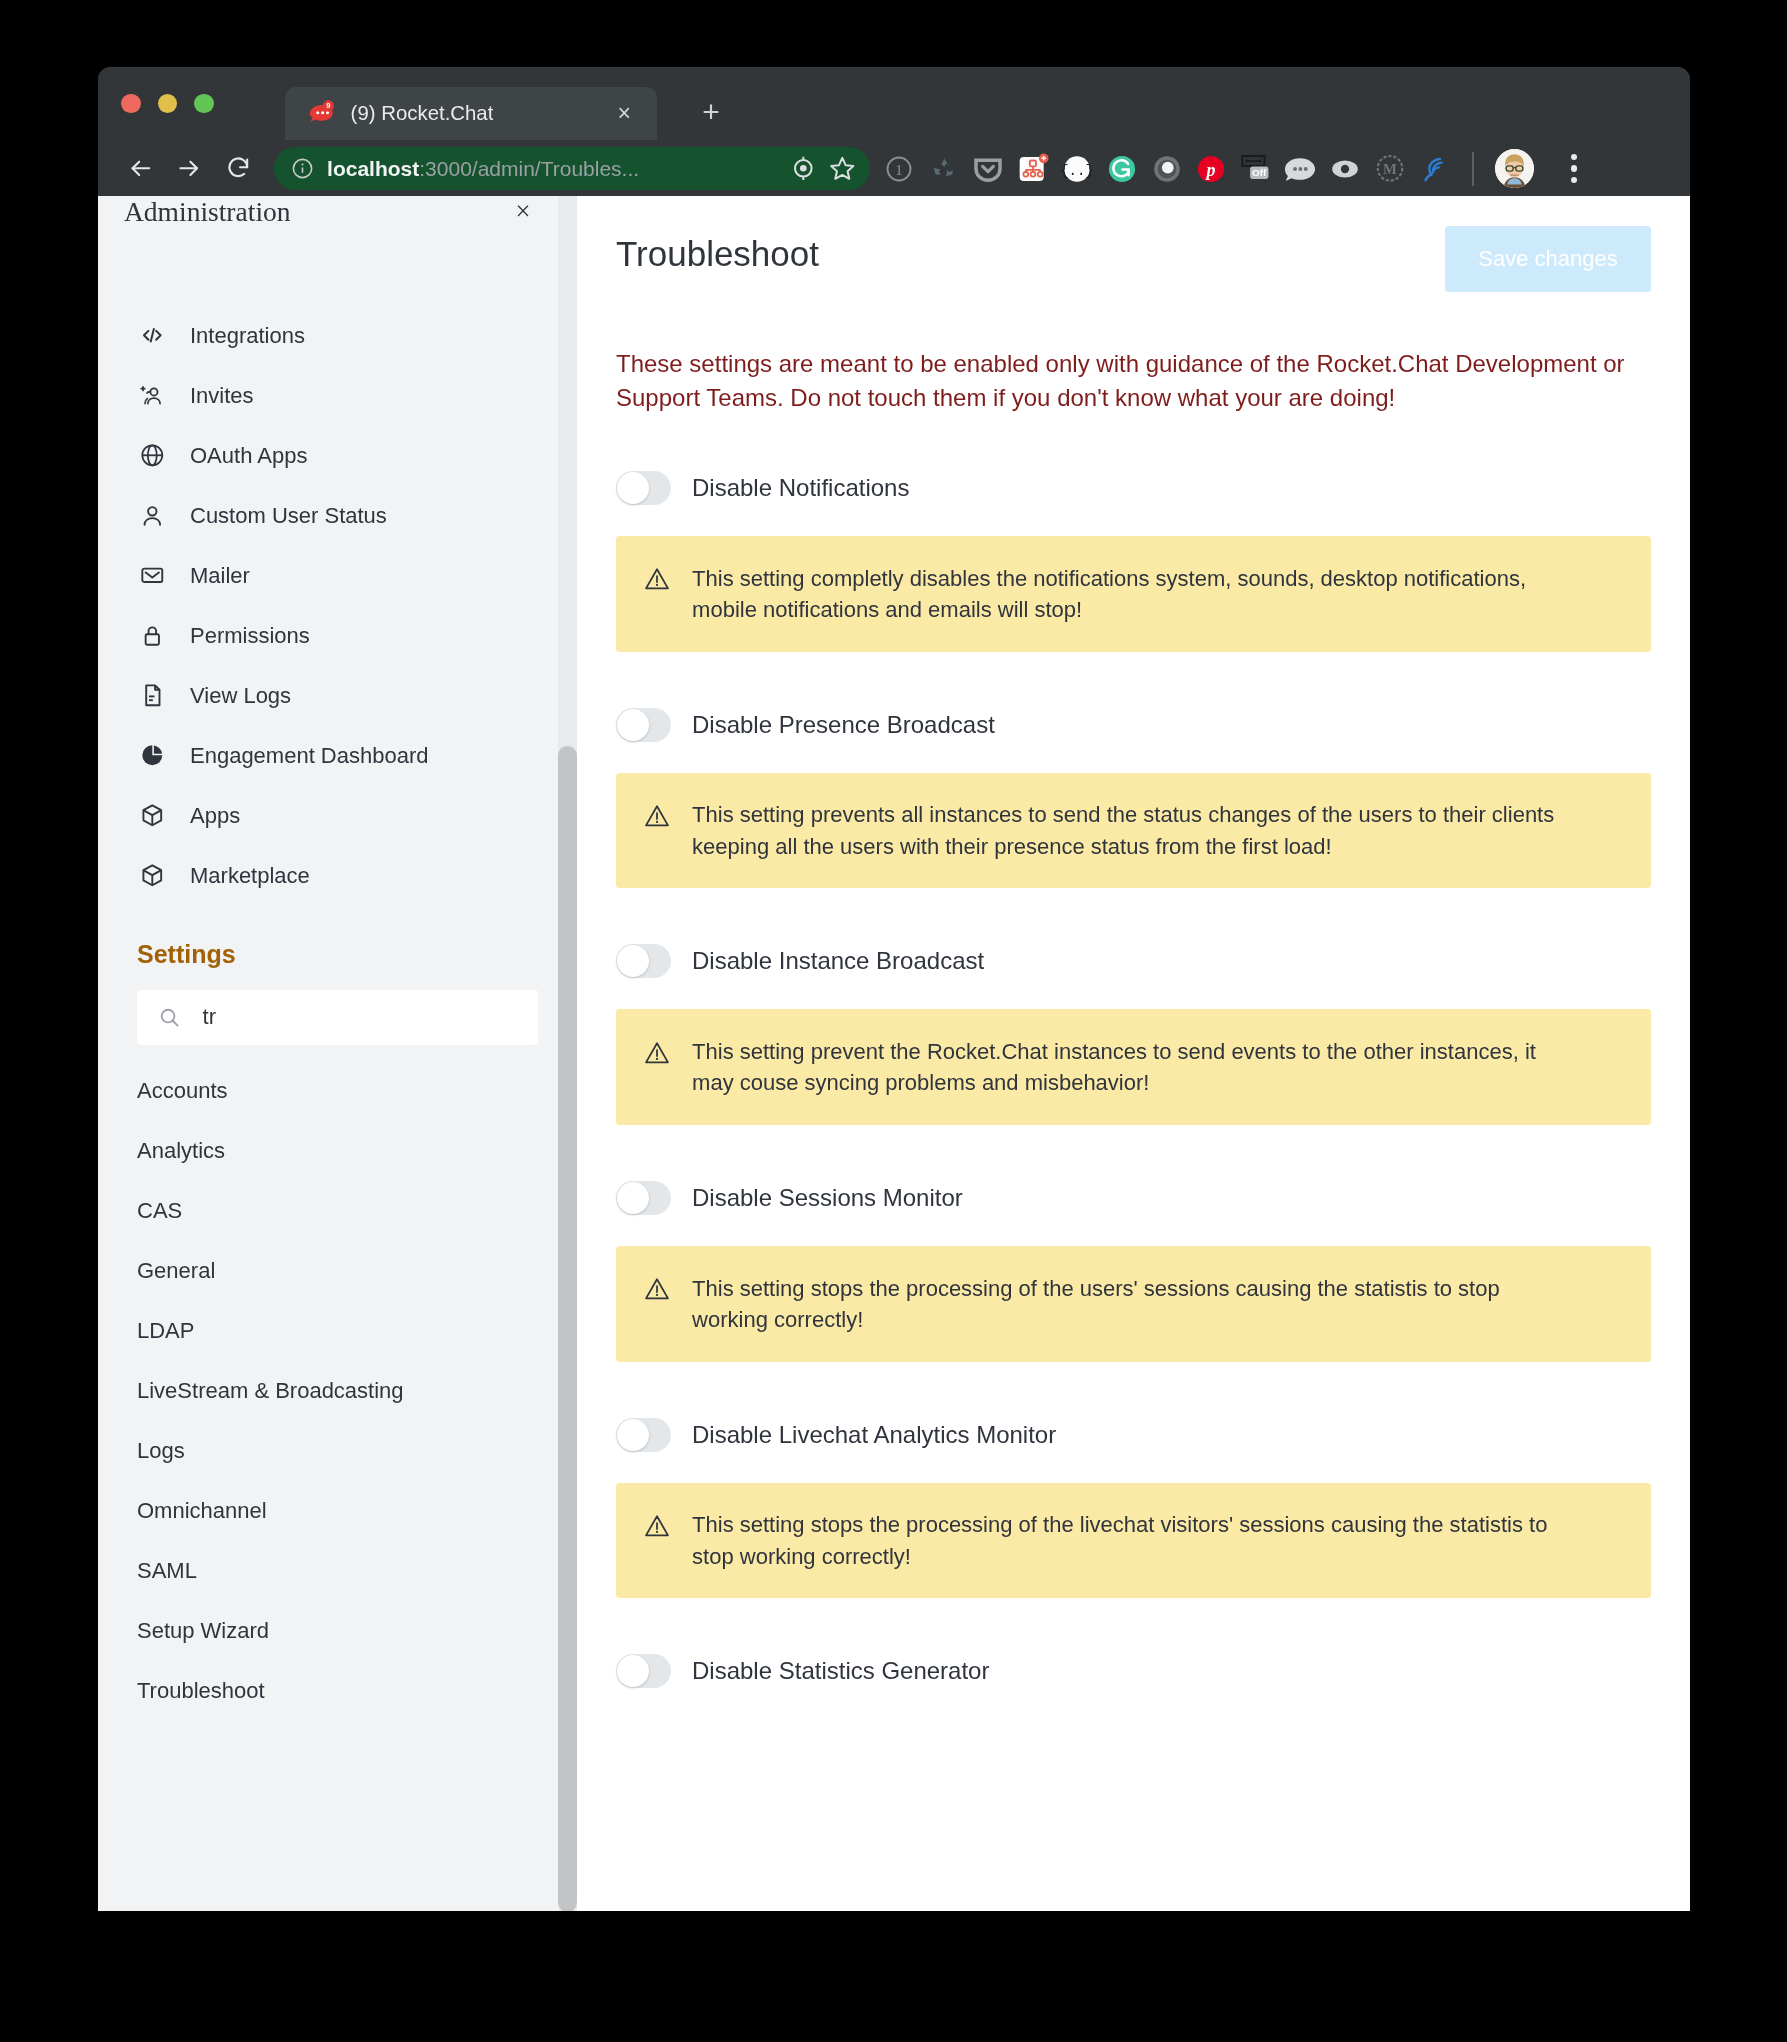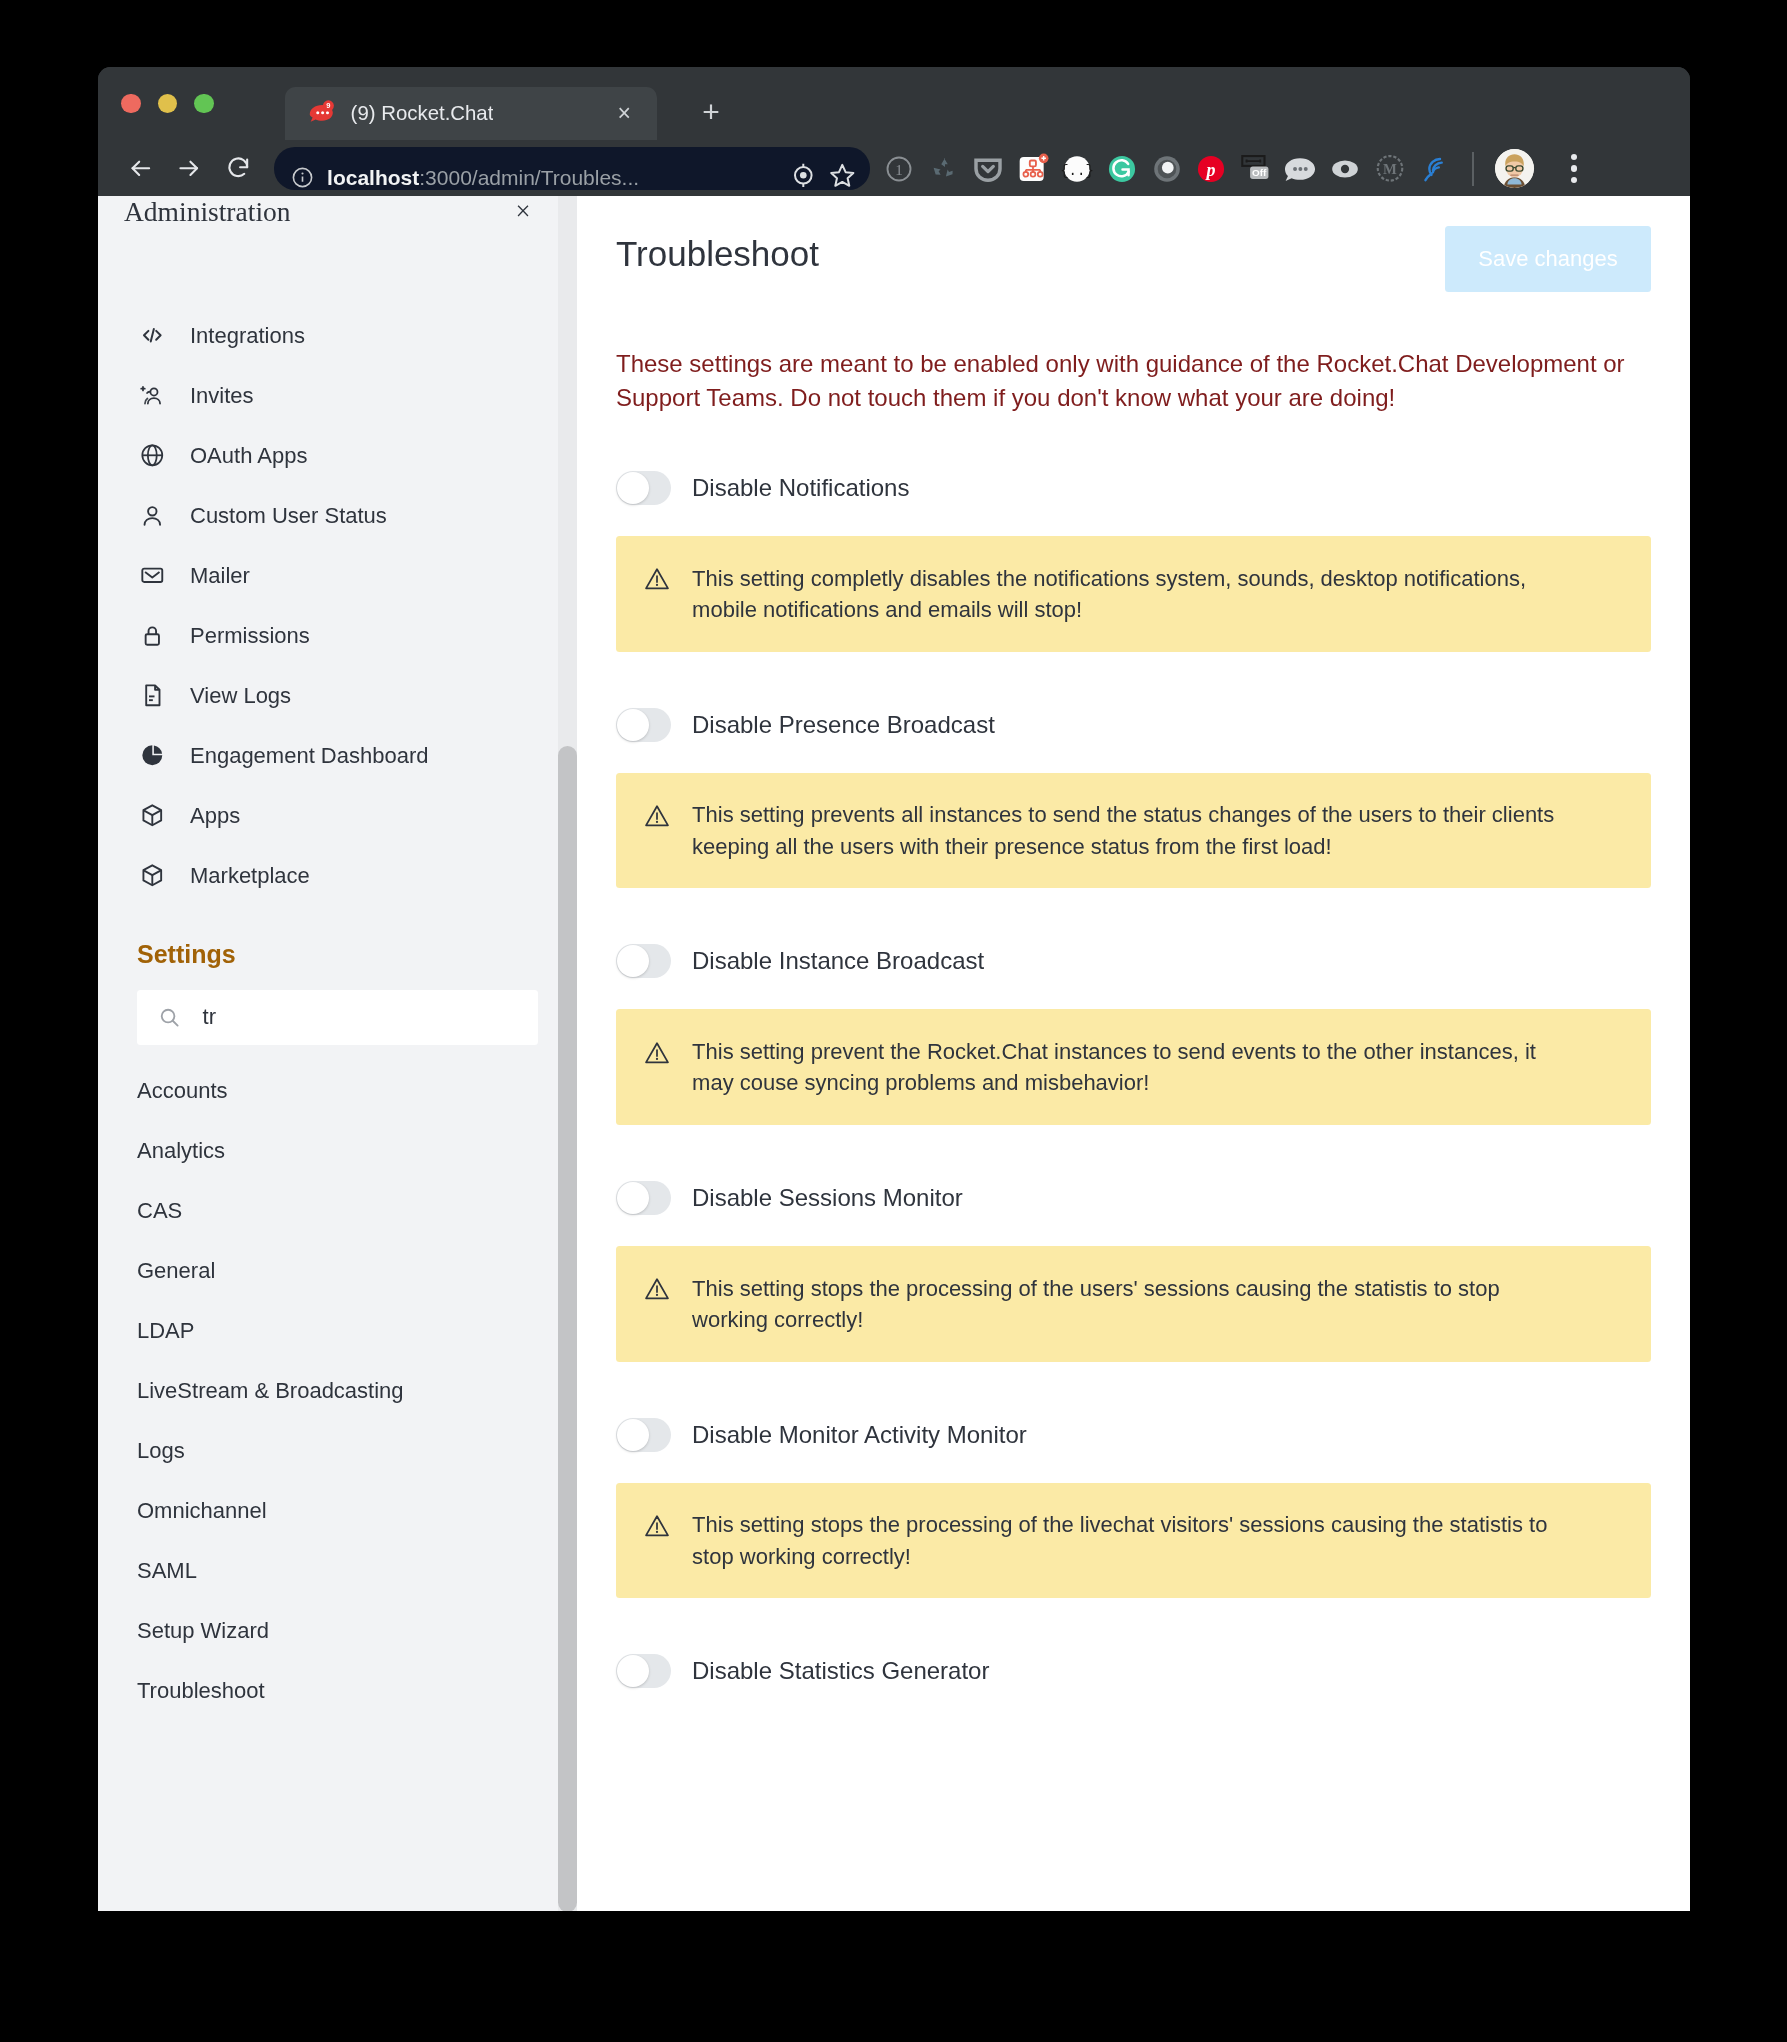--- a/index.html
+++ b/index.html
@@ -85,23 +85,23 @@
     color: #e5e7ea;
     display: flex; align-items: center; justify-content: center;
   }
   .nav-btn:first-child { margin-left: 25px; }
   .nav-btn svg { display: block; }
 
   #omnibox {
     margin-left: 17.7px;
     height: 43px;
     width: 596px;
-    background: #0f172a;
+    background: #14532d;
     border-radius: 21px;
-    display: flex; align-items: flex-end;
+    display: flex; align-items: center;
     padding: 0 12.4px 0 16px;
   }
   #omni-info {
     width: 25px; height: 25px; flex: 0 0 auto;
     color: #c6c9cc;
     display:flex;align-items:center;justify-content:center;
   }
   #omni-url {
     margin-left: 12.4px;
     font-size: 21px;
@@ -769,21 +769,21 @@
           </span>
           <span class="alert-text">This setting stops the processing of the users' sessions causing the statistis to stop working correctly!</span>
         </div>
       </div>
 
       <div class="setting-block">
         <div class="setting-row">
           <span class="toggle">
               <i class="knob"></i>
             </span>
-          <span class="setting-name">Disable Monitor Activity Monitor</span>
+          <span class="setting-name">Disable Livechat Analytics Monitor</span>
         </div>
         <div class="alert">
           <span class="alert-icon">
             <svg width="28" height="28" viewBox="0 0 24 24" fill="none" stroke="currentColor" stroke-width="1.5" stroke-linejoin="round">
                 <path d="M12 3.6 21.4 20H2.6z"></path>
                 <line x1="12" y1="9.5" x2="12" y2="14.6" stroke-linecap="round"></line>
                 <circle cx="12" cy="17.1" r="0.95" fill="currentColor" stroke="none"></circle>
               </svg>
           </span>
           <span class="alert-text">This setting stops the processing of the livechat visitors' sessions causing the statistis to stop working correctly!</span>

